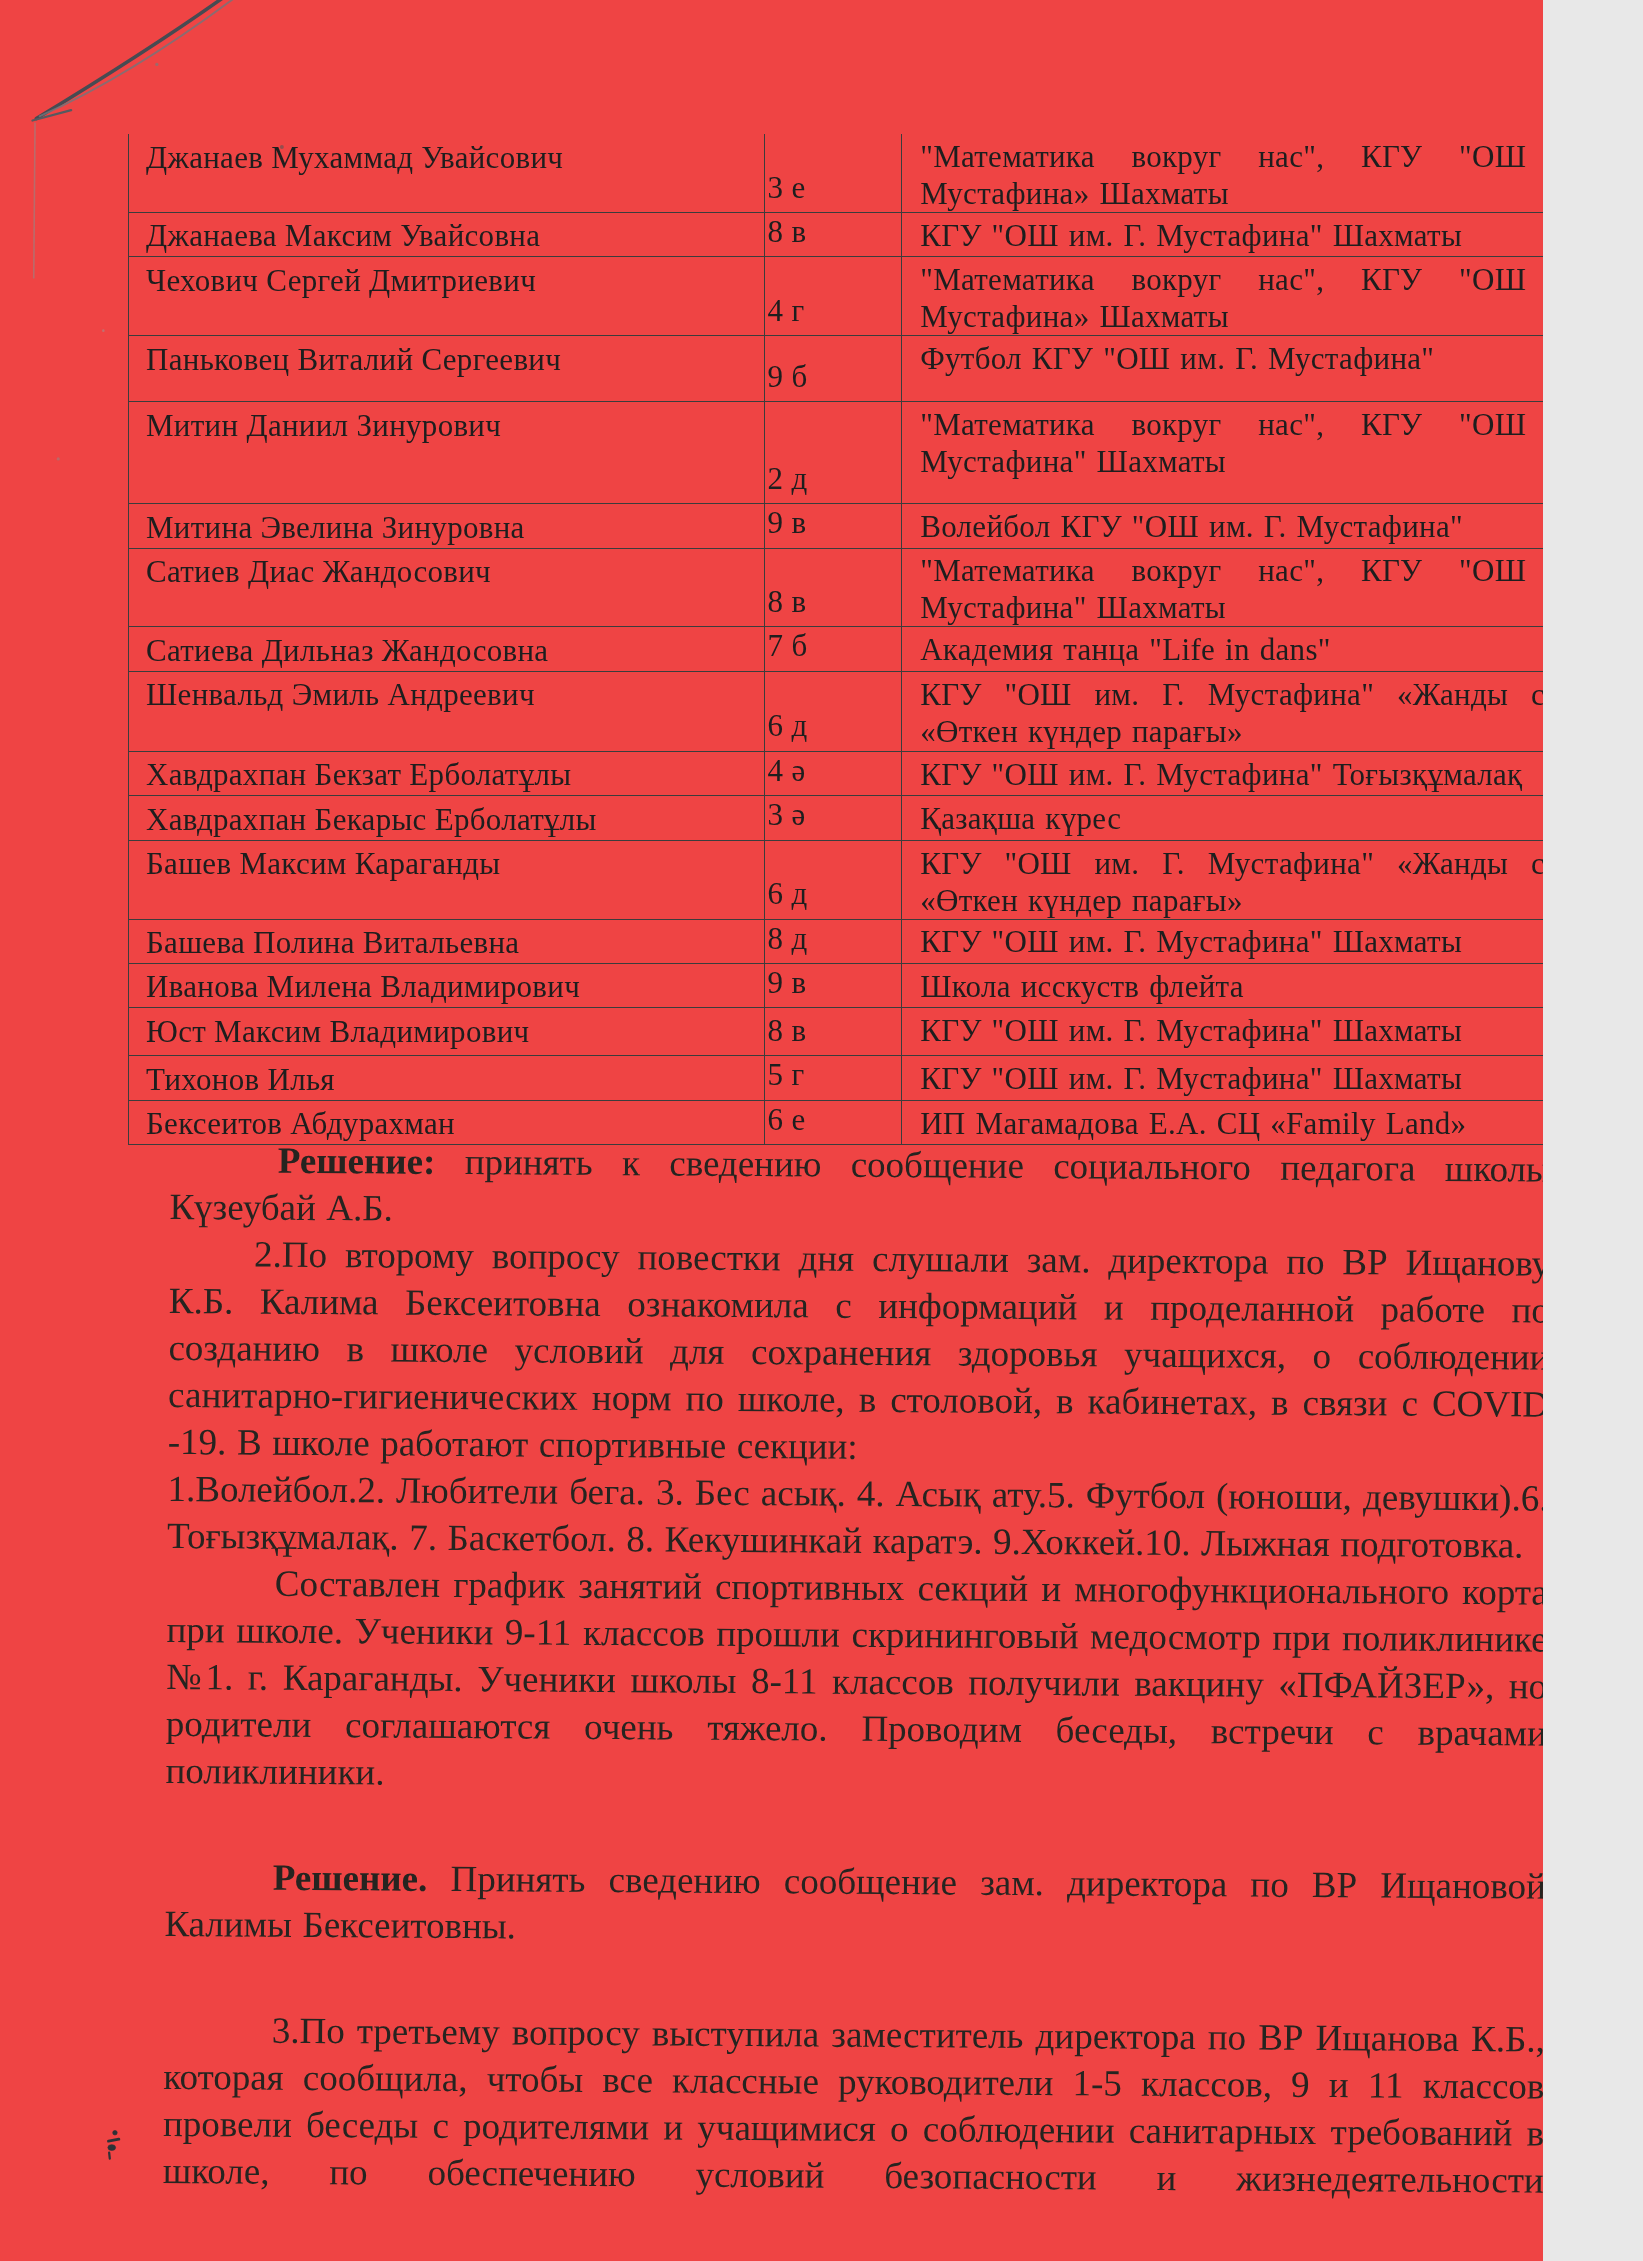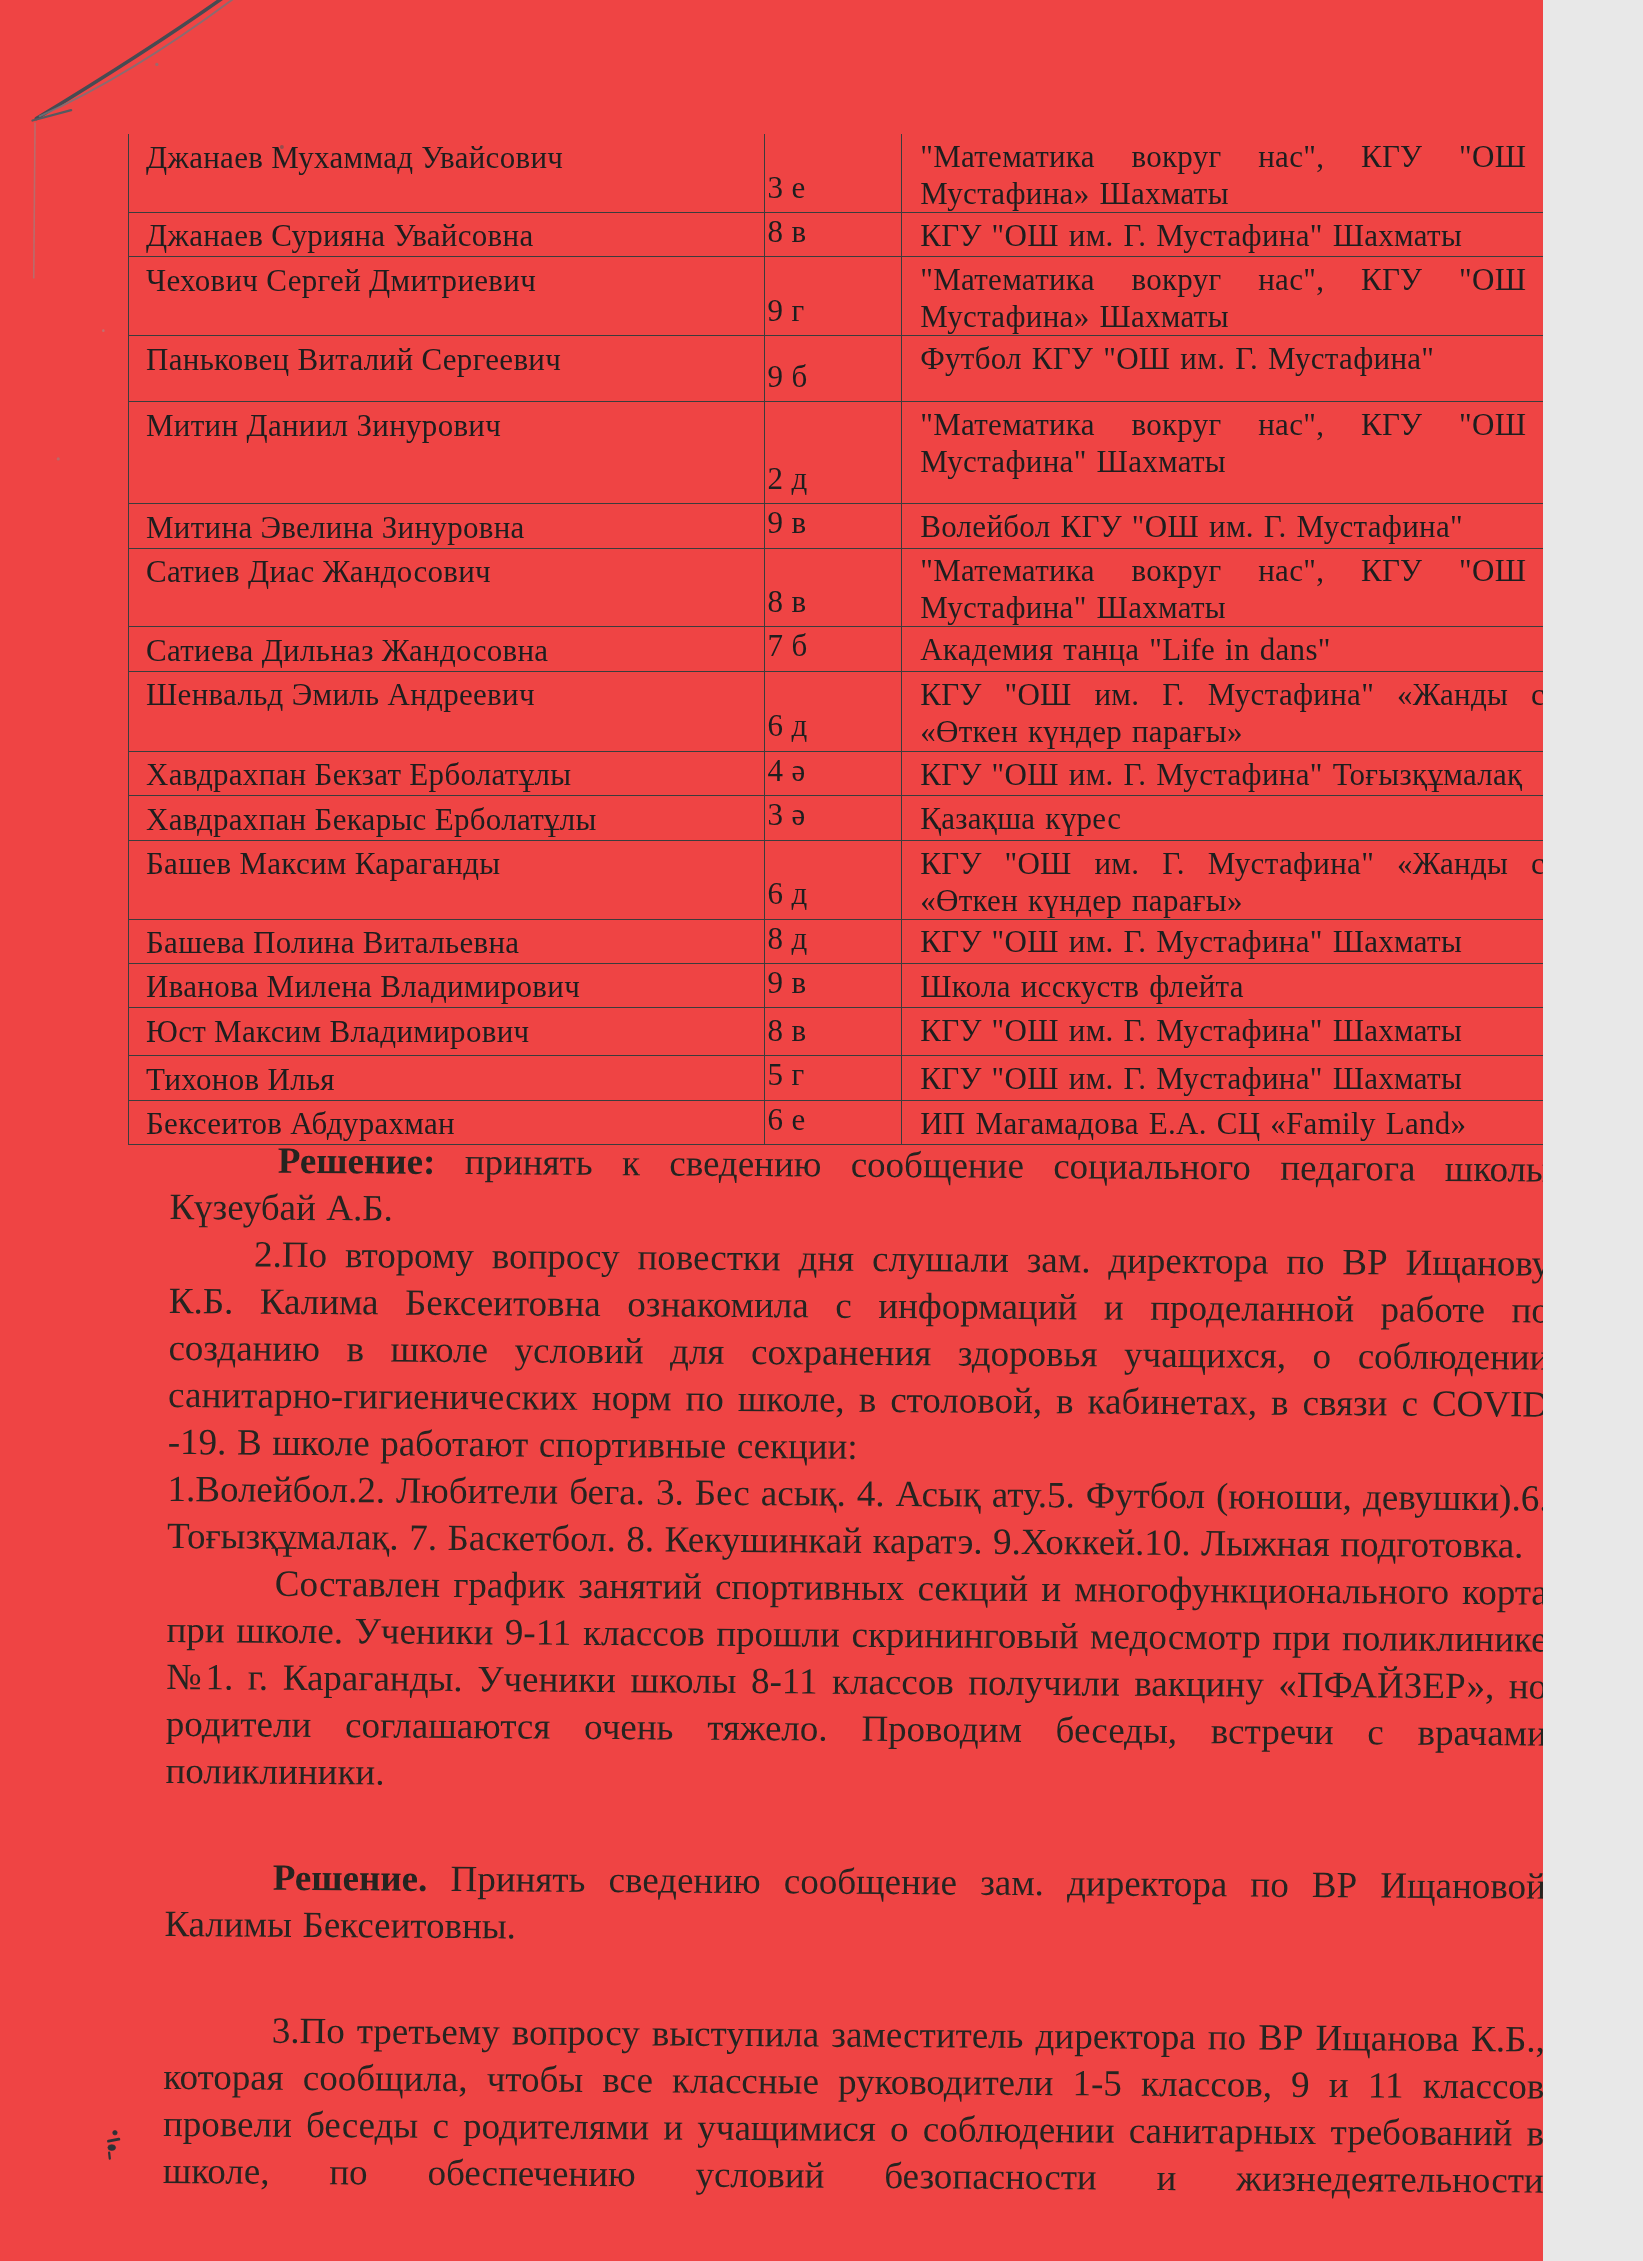--- a/index.html
+++ b/index.html
@@ -95,27 +95,27 @@
 
   <div class="tbl-wrap">
     <table class="students">
       <tbody>
           <tr style="height: 72px;">
             <td class="c-name">Джанаев Мухаммад Увайсович</td>
             <td class="c-class">3 е</td>
             <td class="c-org">"Математика вокруг нас", КГУ "ОШ им. Г. Мустафина» Шахматы</td>
           </tr>
           <tr style="height: 41px;">
-            <td class="c-name">Джанаев Сурияна Увайсовна</td>
+            <td class="c-name">Джанаева Максим Увайсовна</td>
             <td class="c-class">8 в</td>
             <td class="c-org">КГУ "ОШ им. Г. Мустафина" Шахматы</td>
           </tr>
           <tr style="height: 70px;">
             <td class="c-name">Чехович Сергей Дмитриевич</td>
-            <td class="c-class">9 г</td>
+            <td class="c-class">4 г</td>
             <td class="c-org">"Математика вокруг нас", КГУ "ОШ им. Г. Мустафина» Шахматы</td>
           </tr>
           <tr style="height: 66px;">
             <td class="c-name">Паньковец Виталий Сергеевич</td>
             <td class="c-class">9 б</td>
             <td class="c-org">Футбол КГУ "ОШ  им. Г. Мустафина"</td>
           </tr>
           <tr style="height: 102px;">
             <td class="c-name">Митин Даниил Зинурович</td>
             <td class="c-class">2 д</td>

